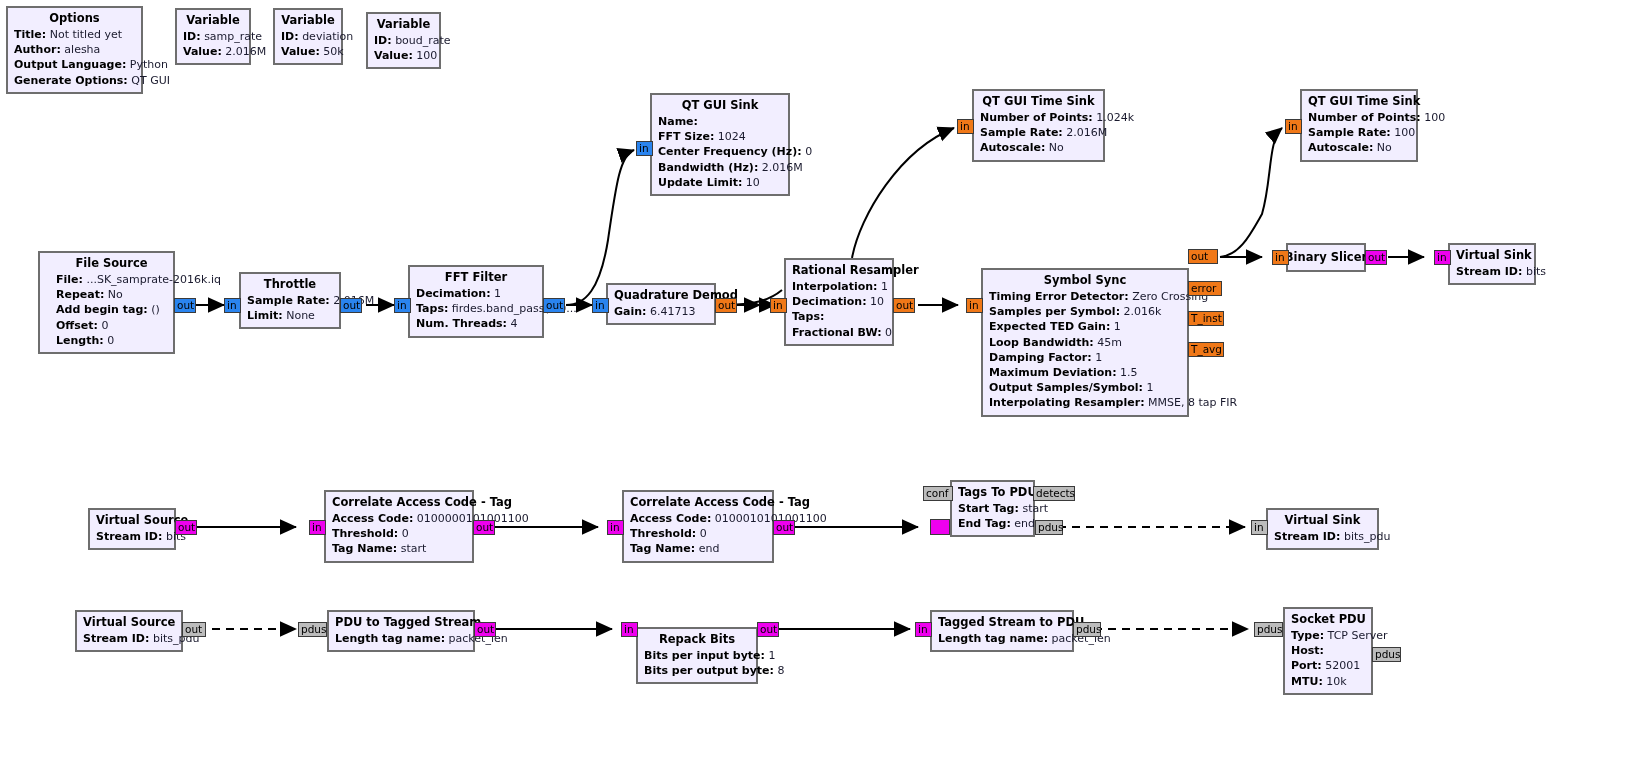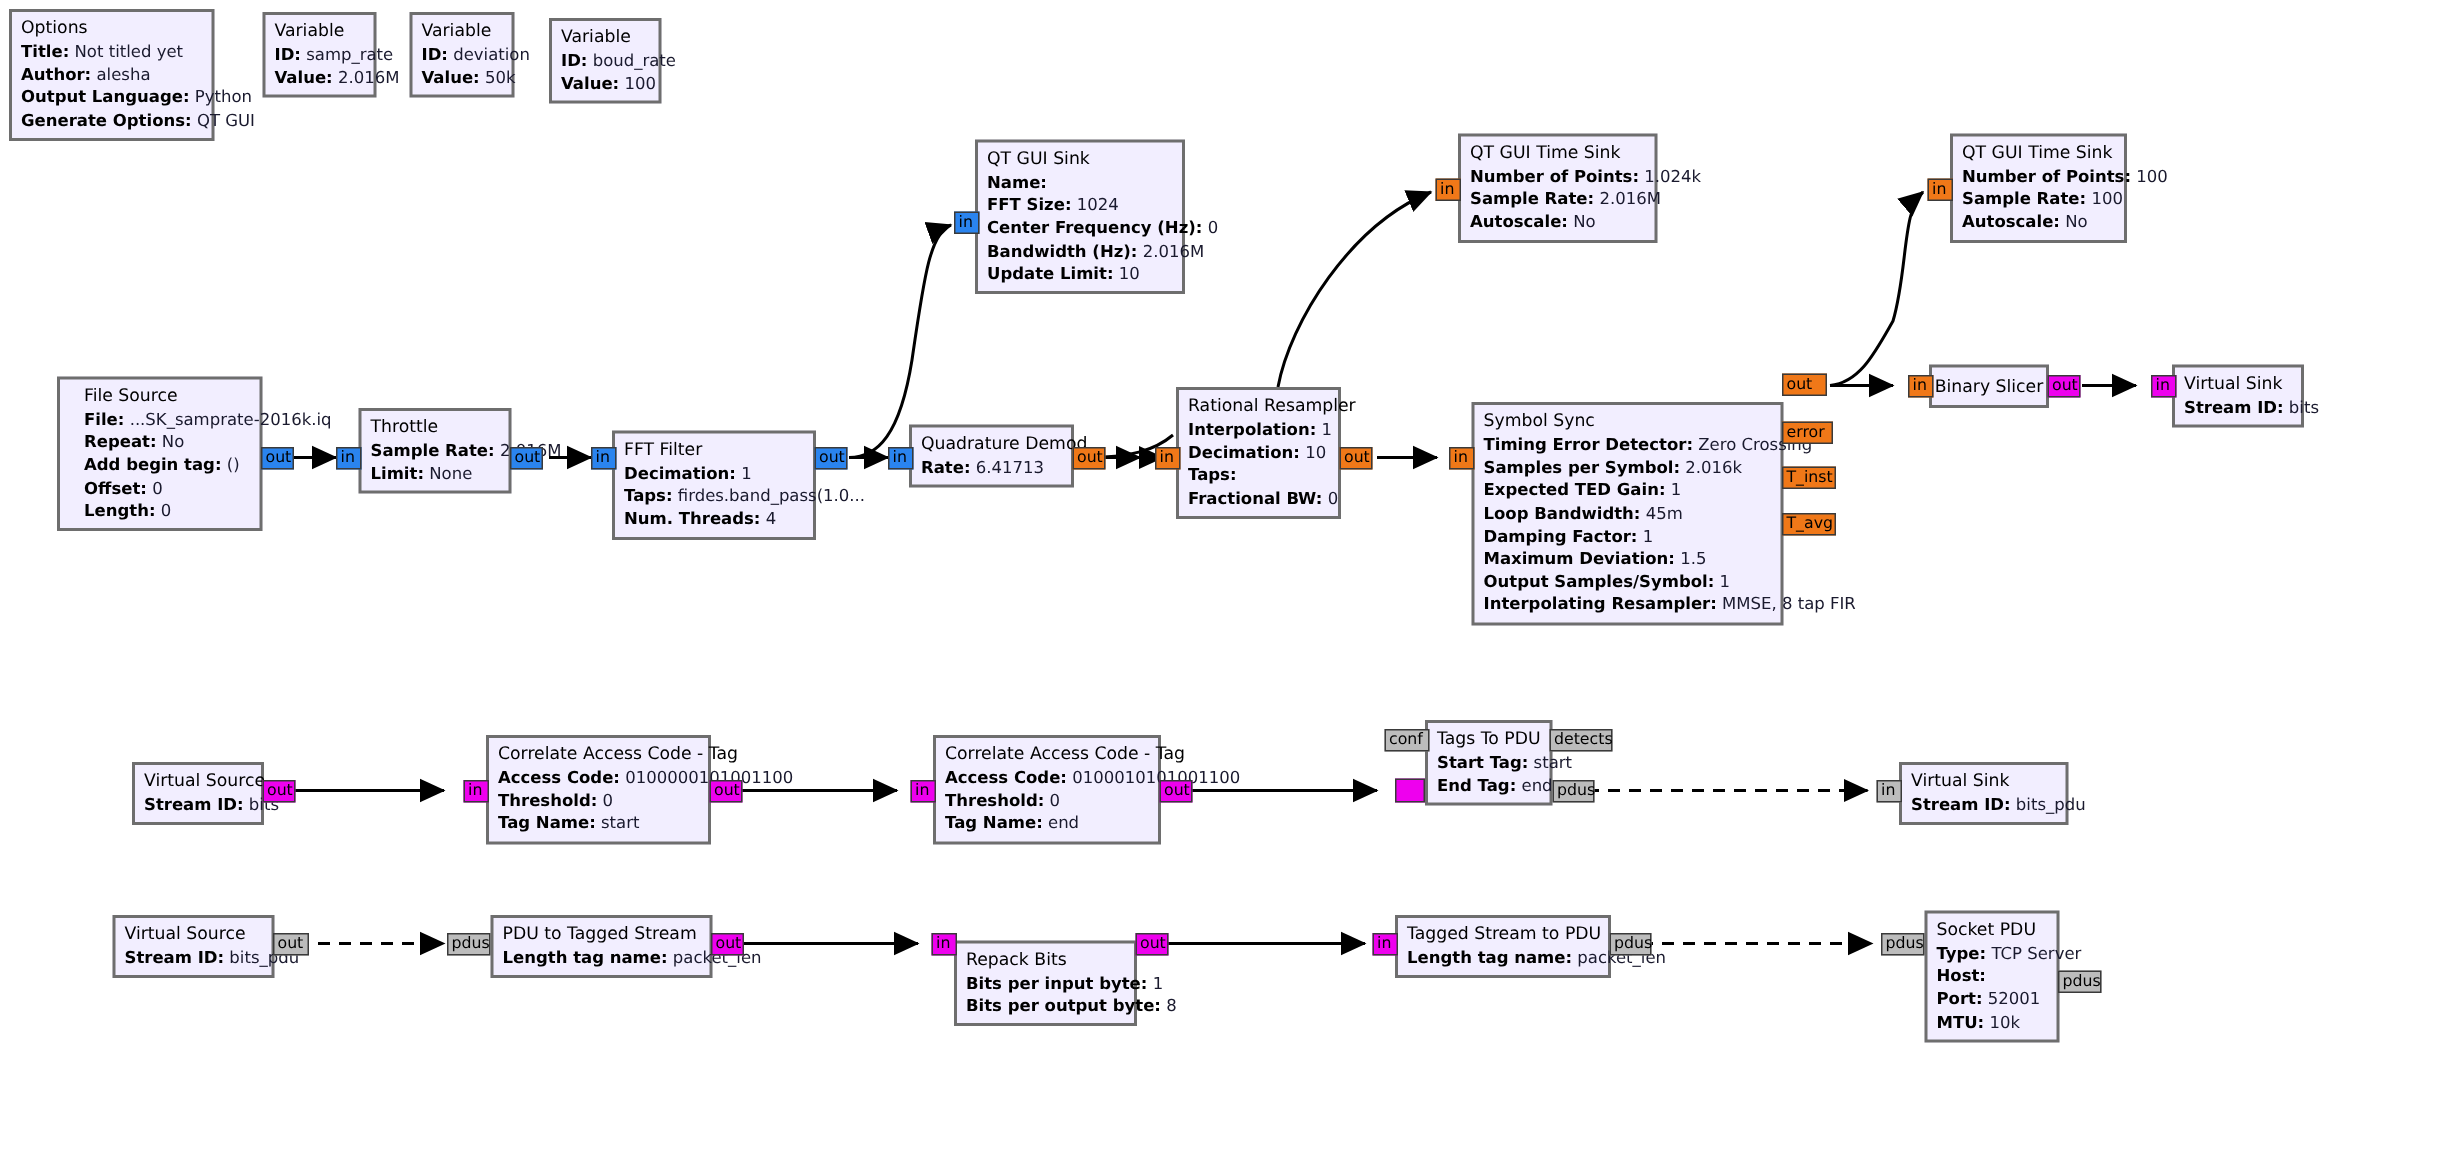--- a/index.html
+++ b/index.html
@@ -3,21 +3,21 @@
 <meta charset="utf-8">
 <style>
   html,body{margin:0;padding:0;background:#ffffff;}
   body{width:1632px;height:768px;position:relative;overflow:hidden;
        font-family:"DejaVu Sans","Liberation Sans",sans-serif;}
   #canvas{position:absolute;left:0;top:0;width:1632px;height:768px;}
   svg.wires{position:absolute;left:0;top:0;width:1632px;height:768px;pointer-events:none;}
 
   .block{position:absolute;background:#f2eeff;border:2px solid #6e6e6e;
          box-sizing:border-box;padding:3px 6px 4px 6px;z-index:5;}
-  .block .btitle{font-size:11.5px;font-weight:normal;color:#000;
+  .block .btitle{font-size:11.5px;font-weight:bold;color:#000;text-align:center;
                  line-height:15px;white-space:nowrap;margin-bottom:1px;}
   .prow{font-size:11px;line-height:15.2px;color:#000;white-space:nowrap;}
   .prow b{font-weight:bold;color:#000;}
   .prow span.v{font-weight:normal;color:#1a1a2e;}
 
   .port{position:absolute;font-size:10.5px;line-height:13px;color:#000;
         text-align:left;border:1px solid #3a3a3a;box-sizing:border-box;
         padding:0 2px;z-index:6;white-space:nowrap;}
   .p-blue{background:#2a84ef;}
   .p-orange{background:#f07818;}
@@ -98,42 +98,42 @@
   <div class="port p-blue" style="left:174px;top:298px;width:22px;">out</div>
 
   <div class="block" style="left:239px;top:272px;width:102px;">
     <div class="btitle">Throttle</div>
     <div class="prow"><b>Sample Rate:</b> <span class="v">2.016M</span></div>
     <div class="prow"><b>Limit:</b> <span class="v">None</span></div>
   </div>
   <div class="port p-blue" style="left:224px;top:298px;width:17px;">in</div>
   <div class="port p-blue" style="left:340px;top:298px;width:22px;">out</div>
 
-  <div class="block" style="left:408px;top:265px;width:136px;margin-top:22px;">
+  <div class="block" style="left:408px;top:265px;width:136px;">
     <div class="btitle">FFT Filter</div>
     <div class="prow"><b>Decimation:</b> <span class="v">1</span></div>
     <div class="prow"><b>Taps:</b> <span class="v">firdes.band_pass(1.0...</span></div>
     <div class="prow"><b>Num. Threads:</b> <span class="v">4</span></div>
   </div>
   <div class="port p-blue" style="left:394px;top:298px;width:17px;">in</div>
   <div class="port p-blue" style="left:543px;top:298px;width:22px;">out</div>
 
   <div class="block" style="left:650px;top:93px;width:140px;">
     <div class="btitle">QT GUI Sink</div>
     <div class="prow"><b>Name:</b> <span class="v"></span></div>
     <div class="prow"><b>FFT Size:</b> <span class="v">1024</span></div>
     <div class="prow"><b>Center Frequency (Hz):</b> <span class="v">0</span></div>
     <div class="prow"><b>Bandwidth (Hz):</b> <span class="v">2.016M</span></div>
     <div class="prow"><b>Update Limit:</b> <span class="v">10</span></div>
   </div>
   <div class="port p-blue" style="left:636px;top:141px;width:17px;">in</div>
 
   <div class="block" style="left:606px;top:283px;width:110px;">
     <div class="btitle">Quadrature Demod</div>
-    <div class="prow"><b>Rate:</b> <span class="v">6.41713</span></div>
+    <div class="prow"><b>Gain:</b> <span class="v">6.41713</span></div>
   </div>
   <div class="port p-blue" style="left:592px;top:298px;width:17px;">in</div>
   <div class="port p-orange" style="left:715px;top:298px;width:22px;">out</div>
 
   <div class="block" style="left:784px;top:258px;width:110px;">
     <div class="btitle">Rational Resampler</div>
     <div class="prow"><b>Interpolation:</b> <span class="v">1</span></div>
     <div class="prow"><b>Decimation:</b> <span class="v">10</span></div>
     <div class="prow"><b>Taps:</b> <span class="v"></span></div>
     <div class="prow"><b>Fractional BW:</b> <span class="v">0</span></div>

